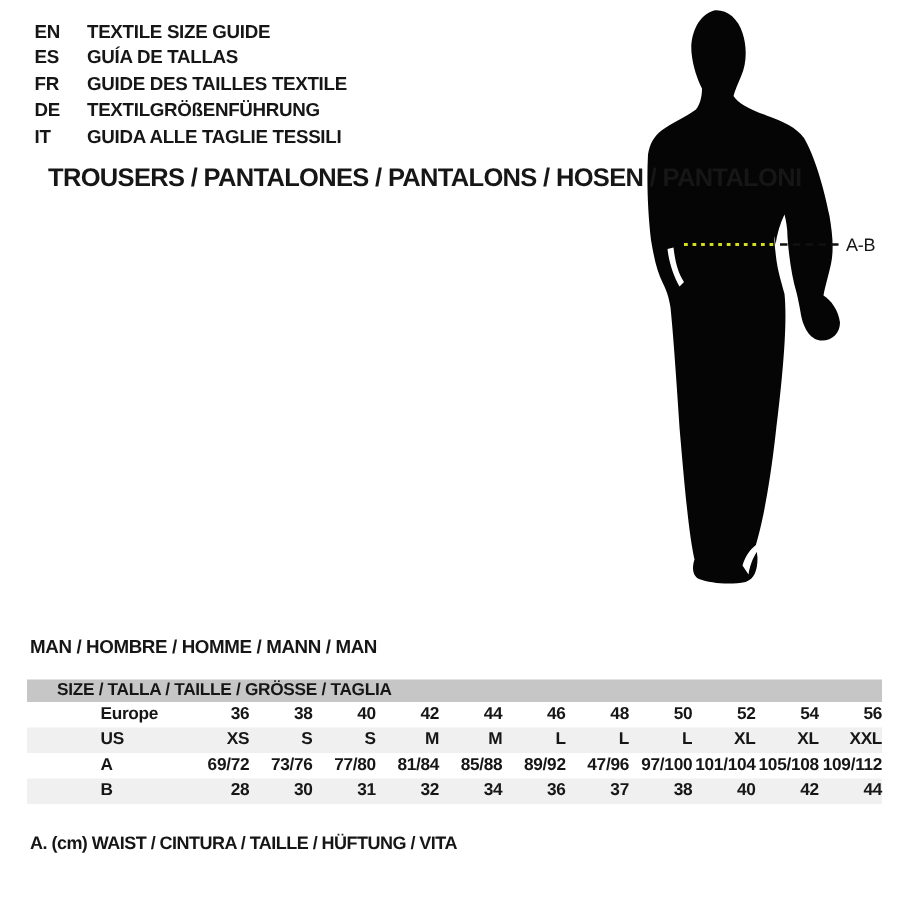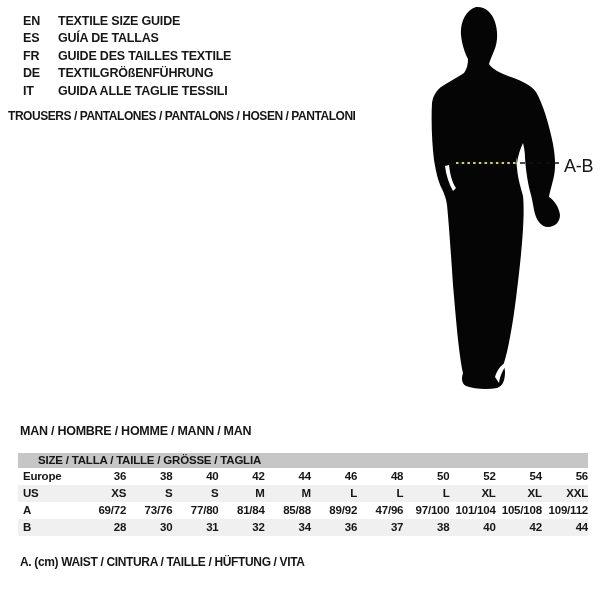--- a/index.html
+++ b/index.html
@@ -15,50 +15,50 @@
   
   .legend {
     position:absolute; left:23px; top:13px;
     font-size:12.5px; font-weight:700; line-height:17.4px;
     letter-spacing:-0.2px;
   }
   .legend-row { display:flex; }
   .legend-code { width:35px; flex:0 0 35px; }
   
   .category-title {
-    position:absolute; left:8px; top:109px;
-    font-size:12px; font-weight:700; letter-spacing:-0.45px;
+    position:absolute; left:32px; top:109px;
+    font-size:17px; font-weight:700; letter-spacing:-0.45px;
     white-space:nowrap;
   }
   
   .figure-svg { position:absolute; left:0; top:0; width:600px; height:600px; }
   .ab-label {
     position:absolute; left:564px; top:156px;
-    font-size:18px; font-weight:400; letter-spacing:-0.2px;text-align:right;
+    font-size:12px; font-weight:400; letter-spacing:-0.2px;text-align:right;
   }
   
   .man-label {
     position:absolute; left:20px; top:424px;
     font-size:12.5px; font-weight:700; letter-spacing:-0.25px;
     white-space:nowrap;
   }
   
   .size-table {
     position:absolute; left:18px; top:453px; width:570px;
     font-size:11.5px; font-weight:700; letter-spacing:-0.2px;
   }
   .table-header {
     height:15px; line-height:15px;
     background:#c6c6c6;
     padding-left:20px;
     white-space:nowrap;
   }
   .t-row { display:flex; height:17px; line-height:17px; }
   .t-row.stripe { background:#f0f0f0; }
-  .t-label { flex:0 0 62px; padding-left:5px; }
+  .t-label { flex:0 0 62px; padding-left:5px;margin-left:44px; }
   .t-cell { flex:1 1 0; text-align:right; white-space:nowrap; }
   
   .notes {
     position:absolute; left:20px; top:553px;
     font-size:12px; font-weight:700; line-height:18.6px;
     letter-spacing:-0.35px; white-space:nowrap;
   }
 </style>
 </head>
 <body>

